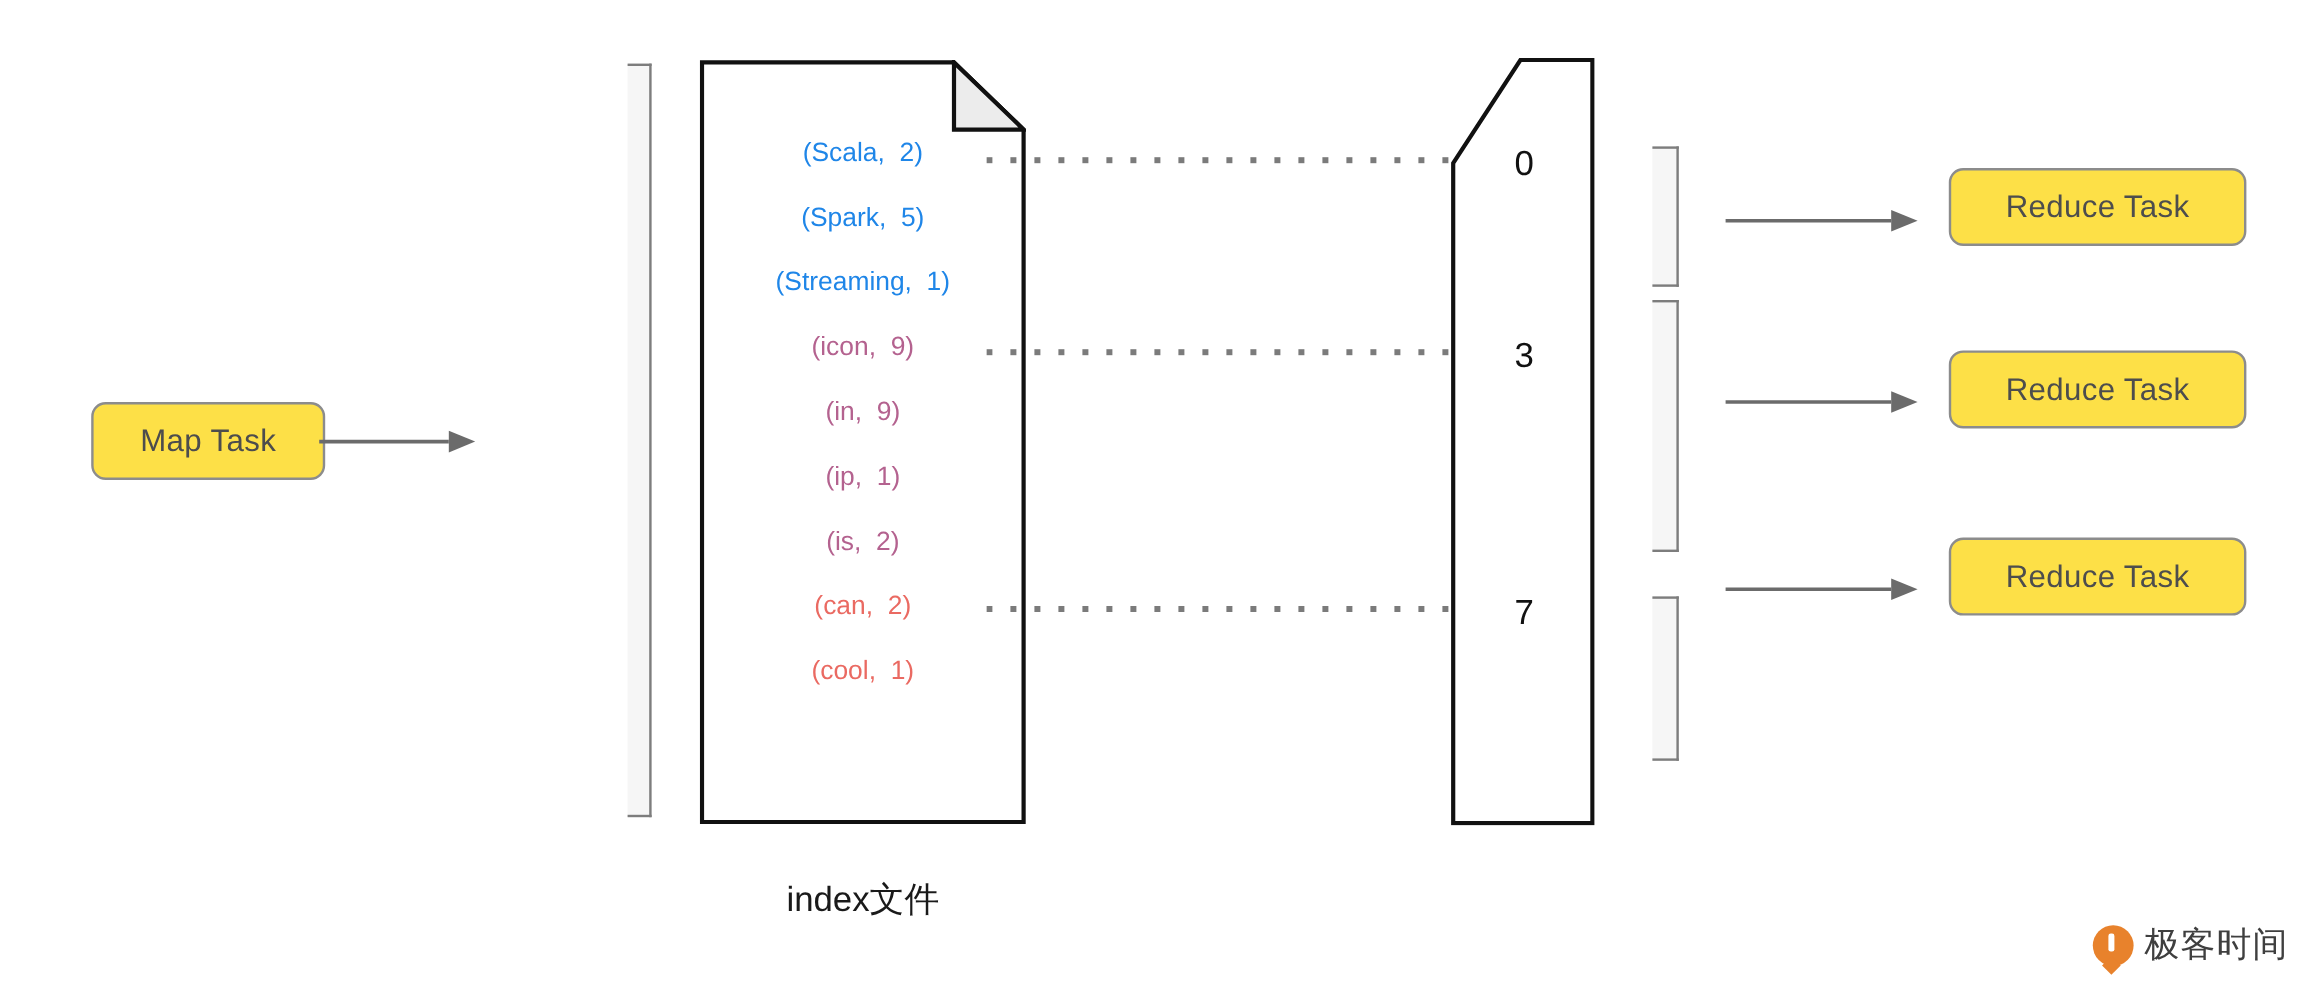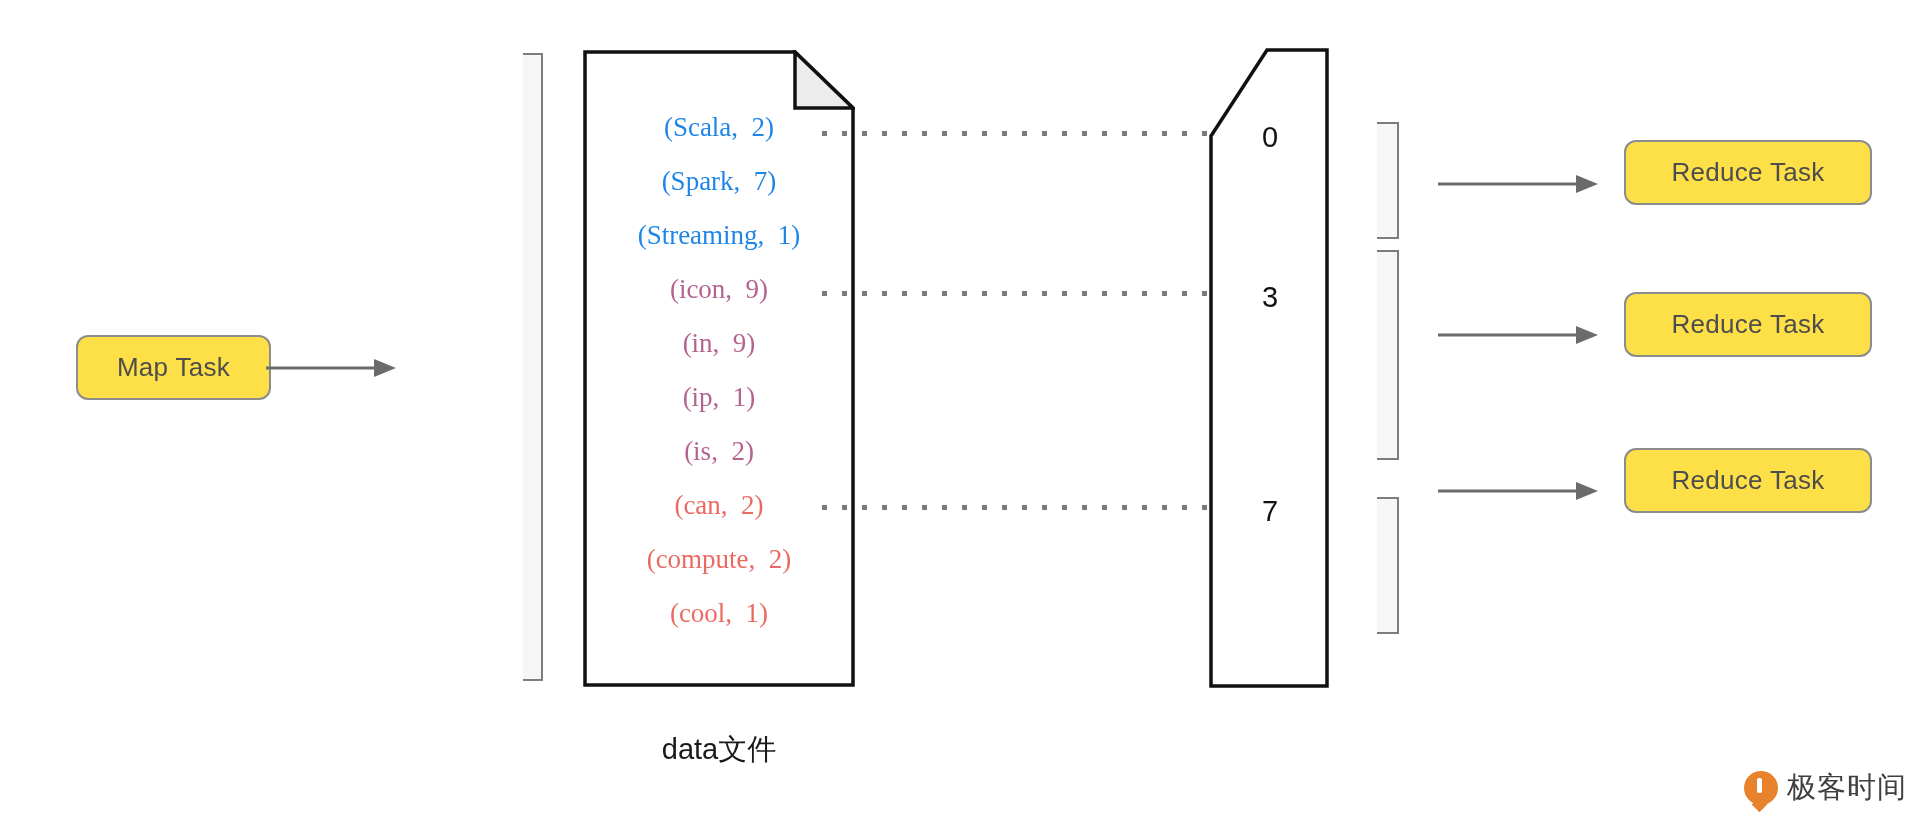--- a/index.html
+++ b/index.html
@@ -40,24 +40,23 @@
   .file-shape svg { display: block; }
 
   .file-text {
     position: absolute;
     box-sizing: border-box;
     display: flex;
     flex-direction: column;
     align-items: center;
   }
   .kv {
-    font-size: 27px;
+    font-size: 22px;
     line-height: 54px;
     white-space: pre;
-    font-family: Liberation Serif, serif;
   }
   .kv.blue   { color: #1f86e8; }
   .kv.purple { color: #b4628f; }
   .kv.red    { color: #ea6a62; }
 
   
   .idx-num {
     position: absolute;
     font-size: 29px;
     color: #111111;
@@ -164,32 +163,31 @@
 
   <div class="file-shape" style="left:583px; top:50px;">
     <svg width="272" height="637" viewBox="0 0 272 637">
       <path d="M2,2 H212 L270,58 V635 H2 Z" fill="#ffffff" stroke="#111111" stroke-width="3.5" stroke-linejoin="miter"></path>
       <path d="M212,2 L270,58 H212 Z" fill="#ececec" stroke="#111111" stroke-width="3.5" stroke-linejoin="miter"></path>
     </svg>
   </div>
 
   <div class="file-text" style="left:583px; top:100px; width:272px;">
     <span class="kv blue">(Scala,  2)</span>
-    <span class="kv blue">(Spark,  7)</span>
+    <span class="kv blue">(Spark,  5)</span>
     <span class="kv blue">(Streaming,  1)</span>
     <span class="kv purple">(icon,  9)</span>
     <span class="kv purple">(in,  9)</span>
     <span class="kv purple">(ip,  1)</span>
     <span class="kv purple">(is,  2)</span>
     <span class="kv red">(can,  2)</span>
-    <span class="kv red">(compute,  2)</span>
     <span class="kv red">(cool,  1)</span>
   </div>
 
-  <div class="caption" style="left:583px; top:730px; width:272px;">data文件</div>
+  <div class="caption" style="left:583px; top:730px; width:272px;">index文件</div>
 
   <div class="dotline" style="left:822px; top:131px; width:420px;"></div>
   <div class="dotline" style="left:822px; top:291px; width:420px;"></div>
   <div class="dotline" style="left:822px; top:505px; width:420px;"></div>
 
   <div class="file-shape" style="left:1209px; top:48px;">
     <svg width="120" height="640" viewBox="0 0 120 640">
       <path d="M2,88 L58,2 H118 V638 H2 Z" fill="#ffffff" stroke="#111111" stroke-width="3.5" stroke-linejoin="miter"></path>
     </svg>
   </div>

